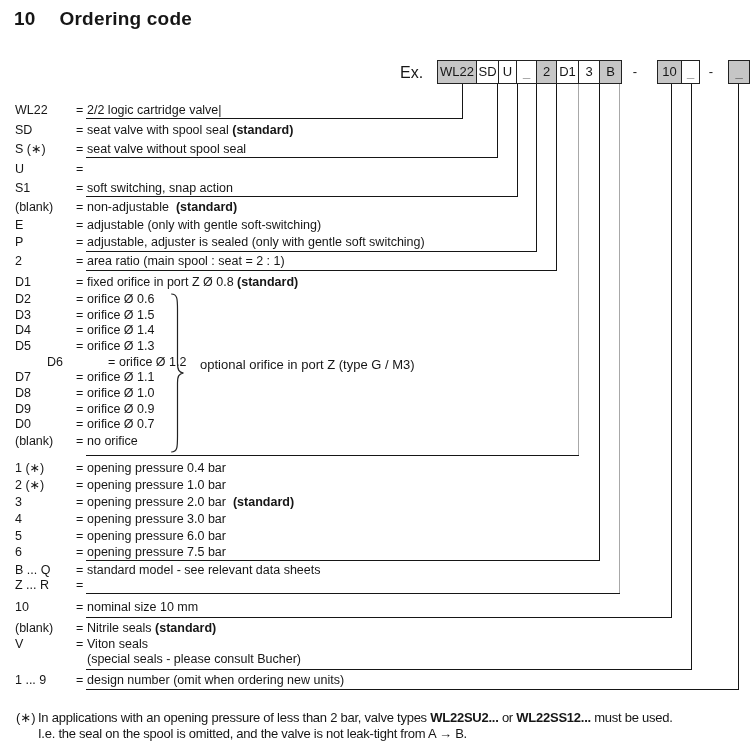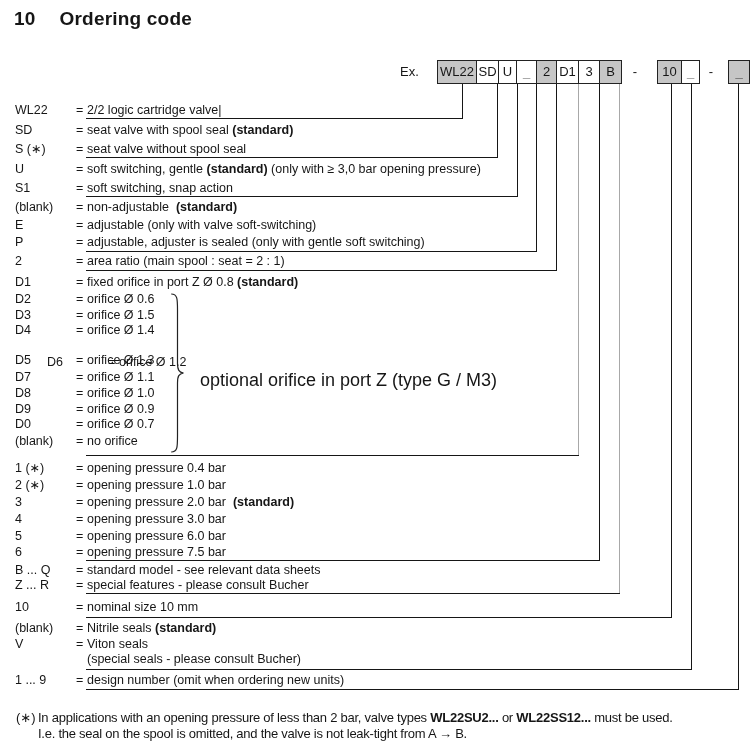--- a/index.html
+++ b/index.html
@@ -1,36 +1,36 @@
 <!DOCTYPE html>
 <html><head>
 <meta charset="utf-8">
 <style>
   html,body{margin:0;padding:0;background:#fff;}
   .page{position:relative;width:753px;height:753px;background:#ffffff;overflow:hidden;
         font-family:"Liberation Sans",sans-serif;color:#161616;}
   .title{position:absolute;top:8px;left:14px;font-size:19px;font-weight:bold;letter-spacing:.2px;}
   .title .num{display:inline-block;margin-right:24px;}
-  .ex-label{position:absolute;left:400px;top:64px;font-size:13px;}
+  .ex-label{position:absolute;left:400px;top:64px;font-size:16px;}
   .box{position:absolute;box-sizing:border-box;border:1px solid #222;border-left:0;
        text-align:center;font-size:13px;line-height:22px;background:#fff;}
   .box.first{border-left:1px solid #222;}
   .box.gray{background:#c6c6c6;}
   .box.muted{color:#999;}
   .box.muted-dark{color:#6e6e6e;}
   .sep{position:absolute;text-align:center;font-size:13px;line-height:24px;}
   .rule{position:absolute;height:1px;background:#161616;}
   .vline{position:absolute;width:1px;background:#161616;}
   .vline.gray{background:#a8a8a8;}
   .row{position:absolute;left:0;width:753px;height:14px;font-size:12.5px;line-height:14px;white-space:pre;}
   .row .lbl{position:absolute;left:15px;white-space:pre;}
   .row .eq{position:absolute;left:76px;}
   .row .desc{position:absolute;left:87px;white-space:pre;}
   .brace{position:absolute;left:170px;top:293px;}
-  .brace-label{position:absolute;left:200px;top:370px;font-size:18px;}
+  .brace-label{position:absolute;left:200px;top:357px;font-size:13px;}
   .fn{position:absolute;font-size:13px;letter-spacing:-0.25px;white-space:pre;}
   .fn-marker{position:absolute;left:16px;top:710px;font-size:13px;}
   .fn1{left:38px;top:710px;text-align:right;}
   .fn2{left:38px;top:726px;}
   b{font-weight:bold;}
 </style>
 </head>
 <body>
 
 <div class="page">
@@ -60,55 +60,55 @@
   <div id="diagram">
       <div class="vline" style="left: 462px; top: 84px; height: 35px;"></div>
       <div class="rule" style="left: 86px; top: 118px; width: 377px;"></div>
       <div class="row" style="top: 103px;"><span class="lbl">WL22</span><span class="eq">=</span><span class="desc">2/2 logic cartridge valve|</span></div>
       <div class="vline" style="left: 497px; top: 84px; height: 74px;"></div>
       <div class="rule" style="left: 86px; top: 157px; width: 412px;"></div>
       <div class="row" style="top: 123px;"><span class="lbl">SD</span><span class="eq">=</span><span class="desc">seat valve with spool seal <b>(standard)</b></span></div>
       <div class="row" style="top: 142px;"><span class="lbl">S (∗)</span><span class="eq">=</span><span class="desc">seat valve without spool seal</span></div>
       <div class="vline" style="left: 517px; top: 84px; height: 113px;"></div>
       <div class="rule" style="left: 86px; top: 196px; width: 432px;"></div>
-      <div class="row" style="top: 162px;"><span class="lbl">U</span><span class="eq">=</span><span class="desc">soft switching, gentle <b>(standard)</b> (only with ≥ 3,0 bar opening pressure)</span></div>
+      <div class="row" style="top: 162px;"><span class="lbl">U</span><span class="eq">=</span></div>
       <div class="row" style="top: 181px;"><span class="lbl">S1</span><span class="eq">=</span><span class="desc">soft switching, snap action</span></div>
       <div class="vline" style="left: 536px; top: 84px; height: 168px;"></div>
       <div class="rule" style="left: 86px; top: 251px; width: 451px;"></div>
       <div class="row" style="top: 200px;"><span class="lbl">(blank)</span><span class="eq">=</span><span class="desc">non-adjustable  <b>(standard)</b></span></div>
-      <div class="row" style="top: 218px;"><span class="lbl">E</span><span class="eq">=</span><span class="desc">adjustable (only with valve soft-switching)</span></div>
+      <div class="row" style="top: 218px;"><span class="lbl">E</span><span class="eq">=</span><span class="desc">adjustable (only with gentle soft-switching)</span></div>
       <div class="row" style="top: 235px;"><span class="lbl">P</span><span class="eq">=</span><span class="desc">adjustable, adjuster is sealed (only with gentle soft switching)</span></div>
       <div class="vline" style="left: 556px; top: 84px; height: 187px;"></div>
       <div class="rule" style="left: 86px; top: 270px; width: 471px;"></div>
       <div class="row" style="top: 254px;"><span class="lbl">2</span><span class="eq">=</span><span class="desc">area ratio (main spool : seat = 2 : 1)</span></div>
       <div class="vline gray" style="left: 578px; top: 84px; height: 372px;"></div>
       <div class="rule" style="left: 86px; top: 455px; width: 493px;"></div>
       <div class="row" style="top: 275px;"><span class="lbl">D1</span><span class="eq">=</span><span class="desc">fixed orifice in port Z Ø 0.8 <b>(standard)</b></span></div>
       <div class="row" style="top: 292px;"><span class="lbl">D2</span><span class="eq">=</span><span class="desc">orifice Ø 0.6</span></div>
       <div class="row" style="top: 308px;"><span class="lbl">D3</span><span class="eq">=</span><span class="desc">orifice Ø 1.5</span></div>
       <div class="row" style="top: 323px;"><span class="lbl">D4</span><span class="eq">=</span><span class="desc">orifice Ø 1.4</span></div>
-      <div class="row" style="top: 353px;"><span class="lbl">D5</span><span class="eq">=</span><span class="desc">orifice Ø 1.3</span></div>
+      <div class="row" style="top: 339px;"><span class="lbl">D5</span><span class="eq">=</span><span class="desc">orifice Ø 1.3</span></div>
       <div class="row" style="top: 355px; margin-left: 32px;"><span class="lbl">D6</span><span class="eq">=</span><span class="desc">orifice Ø 1.2</span></div>
       <div class="row" style="top: 370px;"><span class="lbl">D7</span><span class="eq">=</span><span class="desc">orifice Ø 1.1</span></div>
       <div class="row" style="top: 386px;"><span class="lbl">D8</span><span class="eq">=</span><span class="desc">orifice Ø 1.0</span></div>
       <div class="row" style="top: 402px;"><span class="lbl">D9</span><span class="eq">=</span><span class="desc">orifice Ø 0.9</span></div>
       <div class="row" style="top: 417px;"><span class="lbl">D0</span><span class="eq">=</span><span class="desc">orifice Ø 0.7</span></div>
       <div class="row" style="top: 434px;"><span class="lbl">(blank)</span><span class="eq">=</span><span class="desc">no orifice</span></div>
       <div class="vline" style="left: 599px; top: 84px; height: 477px;"></div>
       <div class="rule" style="left: 86px; top: 560px; width: 514px;"></div>
       <div class="row" style="top: 461px;"><span class="lbl">1 (∗)</span><span class="eq">=</span><span class="desc">opening pressure 0.4 bar</span></div>
       <div class="row" style="top: 478px;"><span class="lbl">2 (∗)</span><span class="eq">=</span><span class="desc">opening pressure 1.0 bar</span></div>
       <div class="row" style="top: 495px;"><span class="lbl">3</span><span class="eq">=</span><span class="desc">opening pressure 2.0 bar  <b>(standard)</b></span></div>
       <div class="row" style="top: 512px;"><span class="lbl">4</span><span class="eq">=</span><span class="desc">opening pressure 3.0 bar</span></div>
       <div class="row" style="top: 529px;"><span class="lbl">5</span><span class="eq">=</span><span class="desc">opening pressure 6.0 bar</span></div>
       <div class="row" style="top: 545px;"><span class="lbl">6</span><span class="eq">=</span><span class="desc">opening pressure 7.5 bar</span></div>
       <div class="vline gray" style="left: 619px; top: 84px; height: 510px;"></div>
       <div class="rule" style="left: 86px; top: 593px; width: 534px;"></div>
       <div class="row" style="top: 563px;"><span class="lbl">B ... Q</span><span class="eq">=</span><span class="desc">standard model - see relevant data sheets</span></div>
-      <div class="row" style="top: 578px;"><span class="lbl">Z ... R</span><span class="eq">=</span><span class="desc">special features - please consult Bucher</span></div>
+      <div class="row" style="top: 578px;"><span class="lbl">Z ... R</span><span class="eq">=</span></div>
       <div class="vline" style="left: 671px; top: 84px; height: 534px;"></div>
       <div class="rule" style="left: 86px; top: 617px; width: 586px;"></div>
       <div class="row" style="top: 600px;"><span class="lbl">10</span><span class="eq">=</span><span class="desc">nominal size 10 mm</span></div>
       <div class="vline" style="left: 691px; top: 84px; height: 586px;"></div>
       <div class="rule" style="left: 86px; top: 669px; width: 606px;"></div>
       <div class="row" style="top: 621px;"><span class="lbl">(blank)</span><span class="eq">=</span><span class="desc">Nitrile seals <b>(standard)</b></span></div>
       <div class="row" style="top: 637px;"><span class="lbl">V</span><span class="eq">=</span><span class="desc">Viton seals</span></div>
       <div class="row" style="top: 652px;"><span class="lbl"></span><span class="desc">(special seals - please consult Bucher)</span></div>
       <div class="vline" style="left: 738px; top: 84px; height: 606px;"></div>
       <div class="rule" style="left: 86px; top: 689px; width: 653px;"></div>

